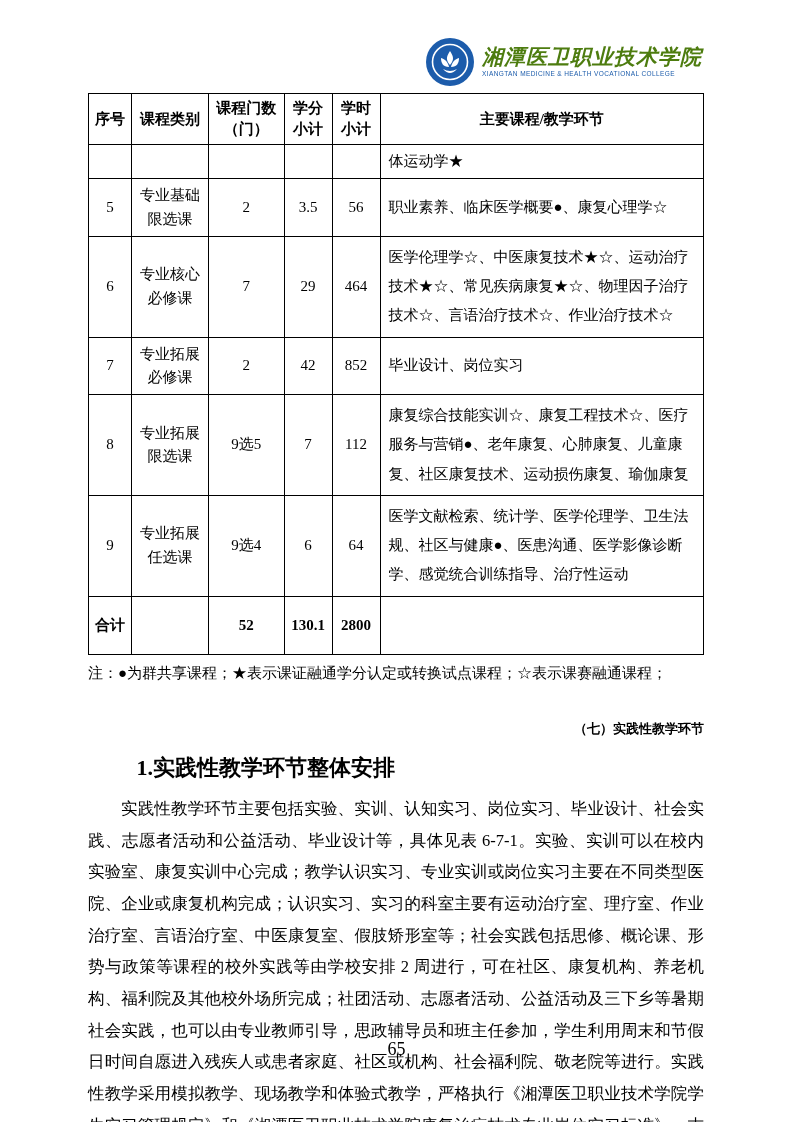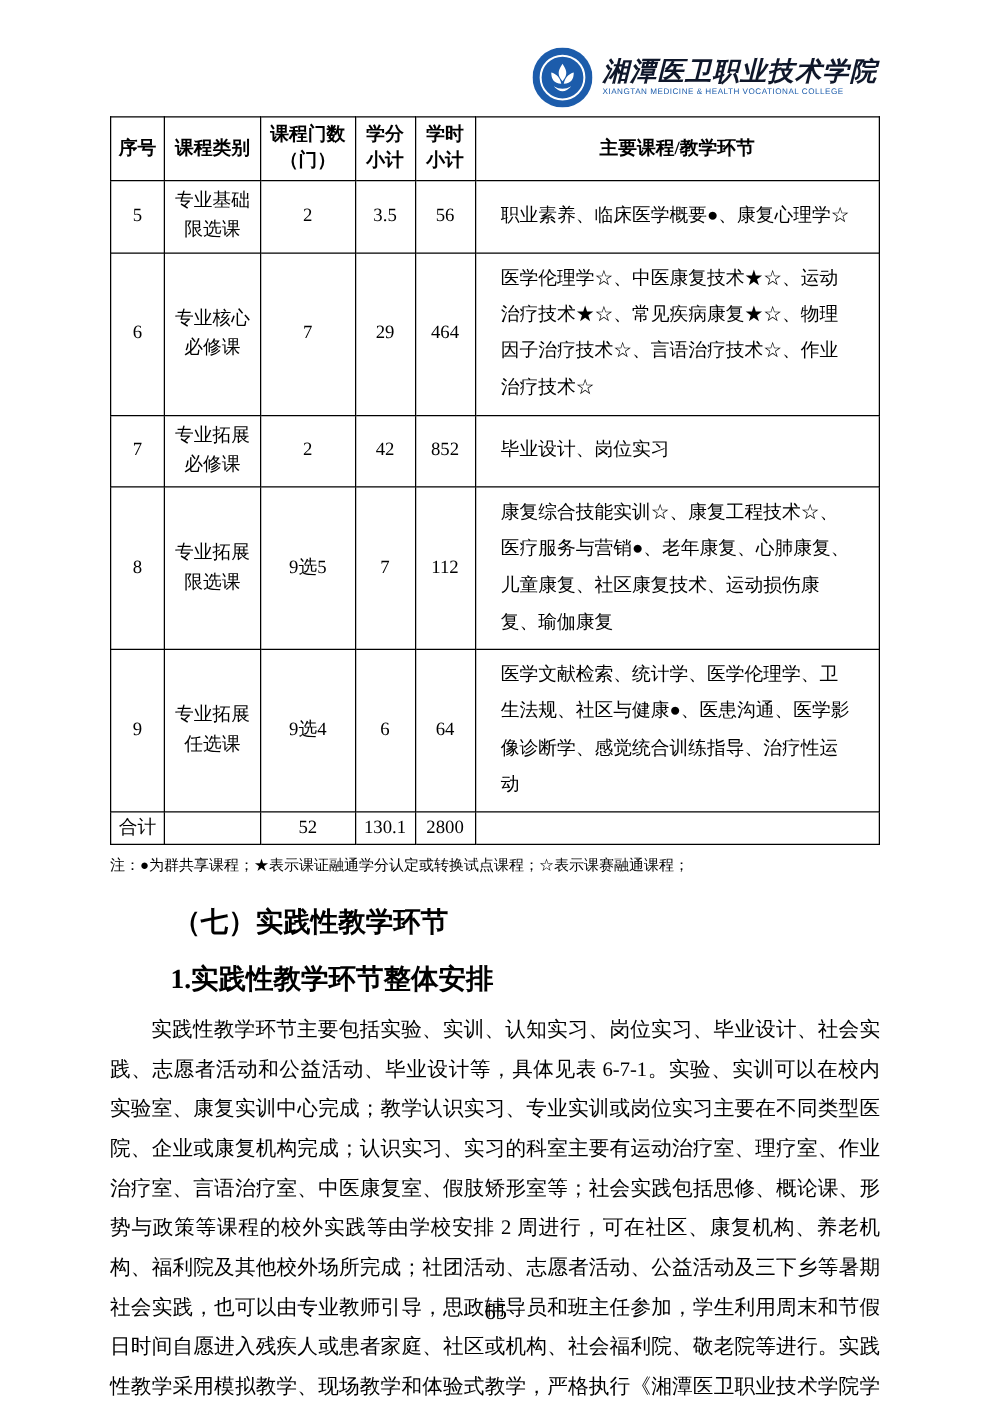--- a/index.html
+++ b/index.html
@@ -47,39 +47,40 @@
     line-height: 1.4;
   }
   table.curriculum td {
     text-align: center;
     padding: 5px 3px;
     line-height: 1.55;
   }
   table.curriculum td.category-cell { white-space: pre-line; }
   table.curriculum td.courses-cell {
     text-align: left;
-    padding: 6px 20px;
+    padding: 6px 8px;
     line-height: 1.95;
   }
   table.curriculum tr.carryover td { height: 29px; padding: 2px 8px; }
-  table.curriculum tr.total td { padding: 2px 3px; line-height: 1.4; }
+  table.curriculum tr.total td { padding: 18px 3px; line-height: 1.4; font-weight: bold; }
 
   
   .table-note {
-    font-size: 12px;
+    font-size: 15px;
     margin-top: 7px;
     line-height: 1.5;
   }
 
   
   .sec-heading {
     font-weight: bold;
-    font-size: 22px;
-    margin-top: 22px;
+    font-size: 13px;
+    margin-top: 36px;
     padding-left: 2.3em;
+    text-align: right;
   }
   .sec-subheading {
     font-weight: bold;
     font-size: 22px;
     margin-top: 15px;
     padding-left: 2.2em;
   }
   .body-paragraph {
     font-size: 16.5px;
     line-height: 1.92;
@@ -102,21 +103,21 @@
   <div class="logo-row">
     <svg class="logo-emblem" viewBox="0 0 48 48">
       <circle cx="24" cy="24" r="24" fill="#1c5cab"></circle>
       <circle cx="24" cy="24" r="17.5" fill="none" stroke="#ffffff" stroke-width="1.6"></circle>
       <path d="M24 13 C27 18 29 21 24 27 C19 21 21 18 24 13 Z" fill="#ffffff"></path>
       <path d="M15 20 C19 21 22 24 23 29 C17 29 15 25 15 20 Z" fill="#ffffff"></path>
       <path d="M33 20 C29 21 26 24 25 29 C31 29 33 25 33 20 Z" fill="#ffffff"></path>
       <path d="M17 31 Q24 35 31 31 Q24 39 17 31 Z" fill="#ffffff"></path>
     </svg>
     <div class="logo-text">
-      <span class="logo-zh" style="color:#0f172a">湘潭医卫职业技术学院</span>
+      <span class="logo-zh" style="color:#4d7c0f">湘潭医卫职业技术学院</span>
       <span class="logo-en" style="color:#1c5cab">XIANGTAN MEDICINE &amp; HEALTH VOCATIONAL COLLEGE</span>
     </div>
   </div>
 
   <table class="curriculum">
     <colgroup>
       <col style="width:7.0%">
       <col style="width:12.5%">
       <col style="width:12.3%">
       <col style="width:7.8%">
@@ -130,20 +131,28 @@
         <th>课程门数
 （门）</th>
         <th>学分
 小计</th>
         <th>学时
 小计</th>
         <th>主要课程/教学环节</th>
       </tr>
     </thead>
     <tbody>
+        <tr class="carryover">
+          <td class="seq-cell"></td>
+          <td class="category-cell"></td>
+          <td class="count-cell"></td>
+          <td class="credits-cell"></td>
+          <td class="hours-cell"></td>
+          <td class="courses-cell">体运动学★</td>
+        </tr>
         <tr>
           <td class="seq-cell">5</td>
           <td class="category-cell">专业基础
 限选课</td>
           <td class="count-cell">2</td>
           <td class="credits-cell">3.5</td>
           <td class="hours-cell">56</td>
           <td class="courses-cell">职业素养、临床医学概要●、康复心理学☆</td>
         </tr>
         <tr>

